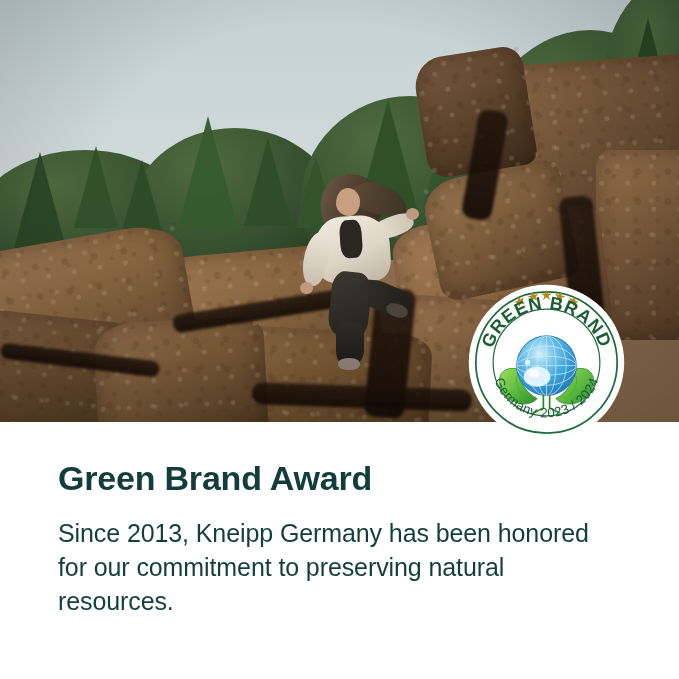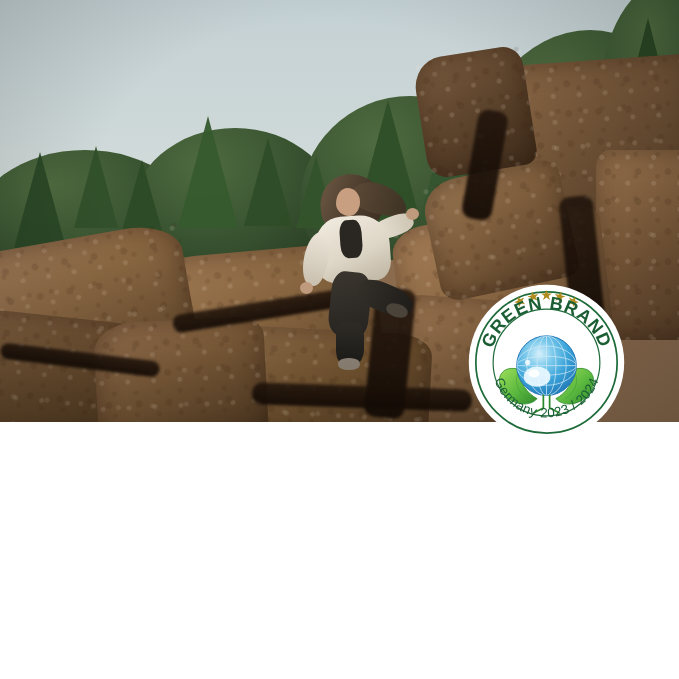--- a/index.html
+++ b/index.html
@@ -336,14 +336,18 @@
 
         <path d="M96,142 L96,158 L84,164 M104,142 L104,158 L116,164" fill="none" stroke="#2d8a2c" stroke-width="2.2" stroke-linecap="round"></path>
       </g>
 
       <text font-family="'Liberation Sans','DejaVu Sans',sans-serif" font-size="17" fill="#1b5e34" letter-spacing=".5">
         <textPath href="#arcBot" startOffset="50%" text-anchor="middle">Germany 2023 / 2024</textPath>
       </text>
     </svg>
   </div>
 
+  <div id="textblock">
+    <h2 id="headline">Green Brand Award</h2>
+    <p id="bodytext">Since 2013, Kneipp Germany has been honored for our commitment to preserving natural resources.</p>
+  </div>
 
 </div>
 
 </body></html>

